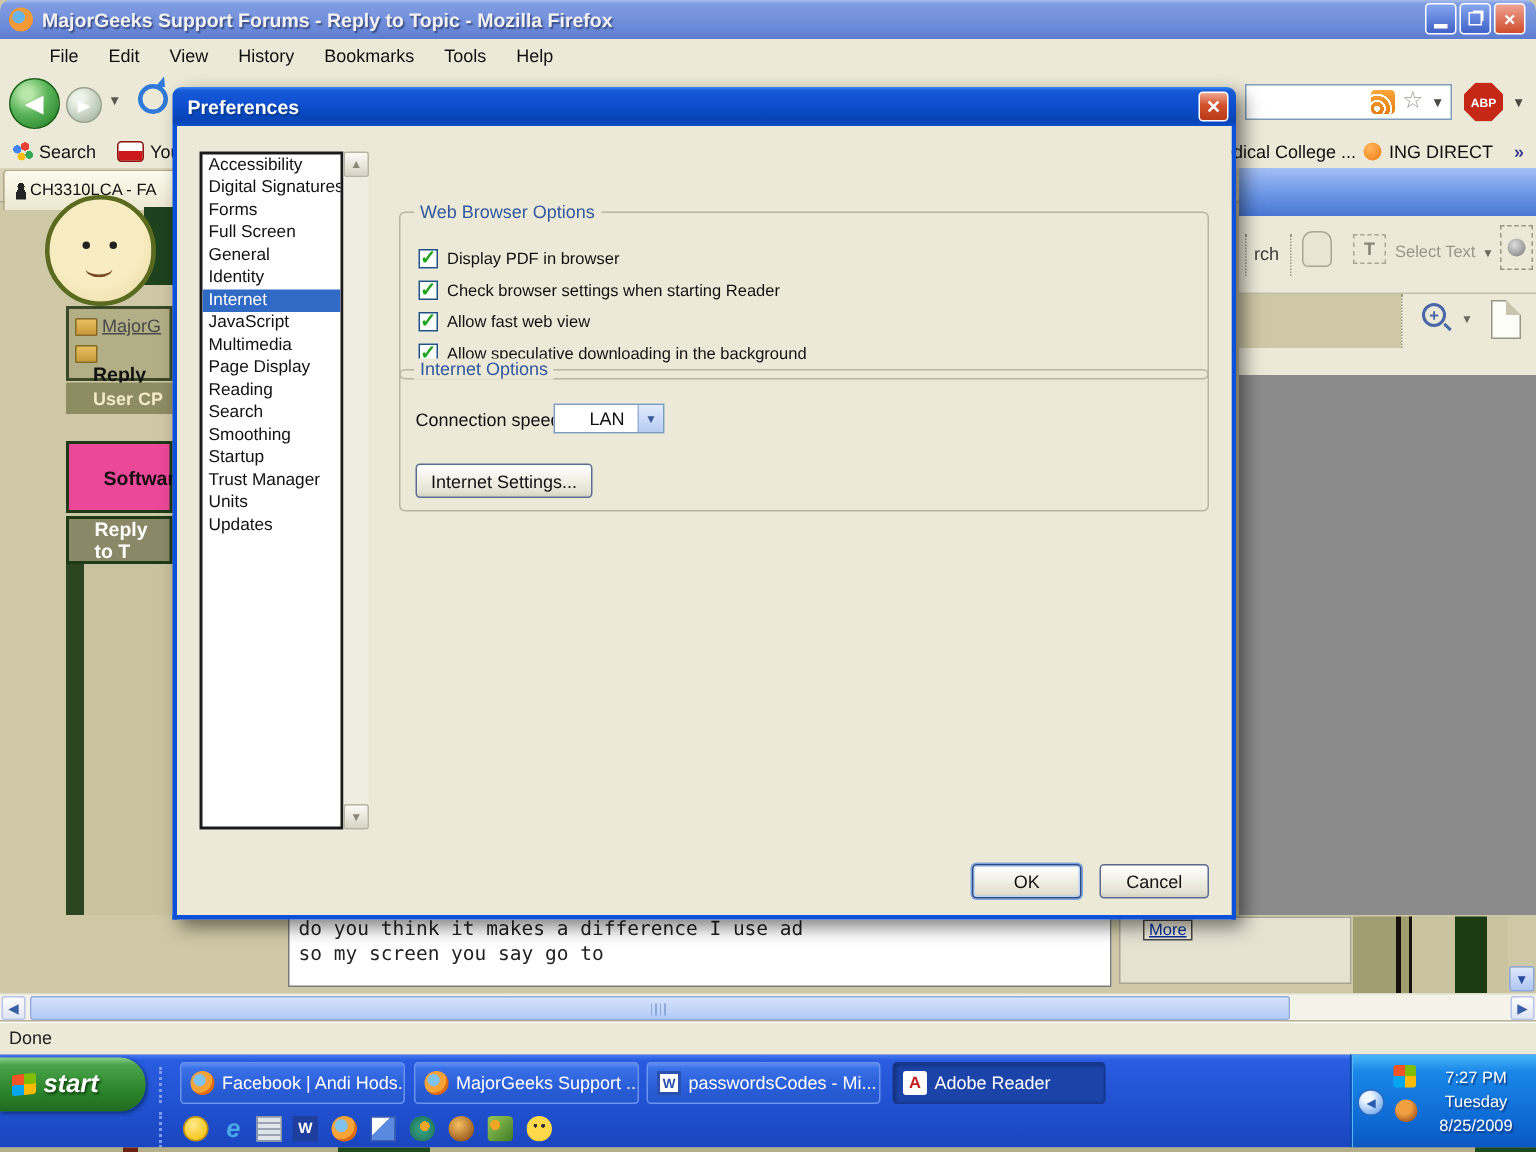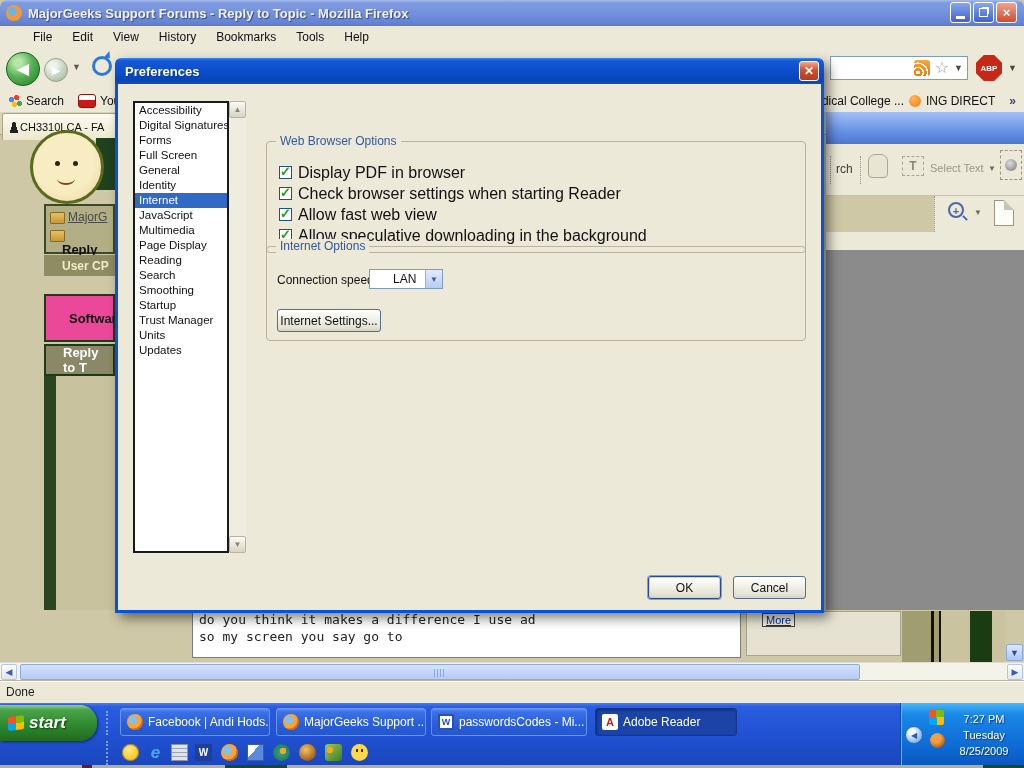--- a/index.html
+++ b/index.html
@@ -85,21 +85,21 @@
   .listbox{position:absolute;left:15px;top:17px;width:96px;height:452px;background:#fff;border:2px solid #1a1a1a;box-sizing:border-box;overflow:hidden;}
   .li{height:15px;line-height:15px;padding-left:4px;font-size:11.5px;color:#111;white-space:nowrap;}
   .li.sel{background:#316ac5;color:#fff;}
   .lscroll{position:absolute;left:111px;top:17px;width:17px;height:452px;background:#efede0;}
   .lsbtn{position:absolute;left:0;width:17px;height:17px;background:linear-gradient(180deg,#fbfaf6,#d8d4c4);border:1px solid #b8b4a4;border-radius:2px;color:#8a8678;font-size:8px;display:flex;align-items:center;justify-content:center;box-sizing:border-box;}
   .group{position:absolute;left:148px;width:540px;border:1px solid #b8b4a0;border-radius:4px;box-sizing:border-box;}
   .gtitle{position:absolute;top:-8px;left:9px;background:#ece9d8;padding:0 4px;color:#33589d;font-size:12px;}
   .cbrow{position:absolute;left:12px;display:flex;align-items:center;gap:6px;height:15px;}
   .cb{width:13px;height:13px;background:#fff;border:1px solid #1d5281;box-sizing:border-box;position:relative;}
   .cb.checked:after{content:"✓";position:absolute;left:0px;top:-3px;color:#1fa51f;font-weight:bold;font-size:13px;}
-  .cblabel{font-size:16px;color:#111;white-space:nowrap;}
+  .cblabel{font-size:11px;color:#111;white-space:nowrap;}
   .combo{position:absolute;left:102px;top:22px;width:74px;height:20px;background:#fff;border:1px solid #7f9db9;box-sizing:border-box;display:flex;align-items:center;}
   .combo .val{flex:1;font-size:12px;padding-left:3px;margin-left:20px;}
   .combo .btn{width:17px;height:18px;background:linear-gradient(180deg,#e2ebfc,#b7ccf4);border-left:1px solid #98b0d8;color:#3a5a9c;font-size:8px;display:flex;align-items:center;justify-content:center;box-sizing:border-box;}
   .xpbtn{background:linear-gradient(180deg,#ffffff 0%,#f2f1e7 45%,#e3e1d2 85%,#d5d2c2 100%);border:1px solid #5a6c8f;border-radius:3px;font-size:12px;color:#111;display:flex;align-items:center;justify-content:center;box-sizing:border-box;}
   .xpbtn.focus{border-color:#2a4a8c;box-shadow:0 0 0 1px #7da2dd, inset 0 0 0 1px #bcd2f2;}
   
   .taskbar{left:0;top:703px;width:1024px;height:62px;background:linear-gradient(180deg,#4a7cf4 0%,#2a5ce0 6%,#2152d2 50%,#1a46bf 100%);}
   .startbtn{position:absolute;left:0;top:2px;width:97px;height:36px;border-radius:0 17px 17px 0;background:linear-gradient(180deg,#8cd08c 0%,#4aa34a 14%,#2f8a2f 55%,#1f6a1f 100%);box-shadow:1px 1px 3px #0a2a6a;display:flex;align-items:center;gap:5px;padding-left:8px;box-sizing:border-box;}
   .flag{width:16px;height:14px;border-radius:2px;transform:skewY(-6deg);background:conic-gradient(#81bc06 0 25%,#ffba08 0 50%,#05a6f0 0 75%,#f35325 0);}
   .startbtn .txt{color:#fff;font-weight:bold;font-style:italic;font-size:17px;text-shadow:1px 1px 2px #0a3a0a;}
@@ -289,21 +289,21 @@
         </div>
       </div>
 
       <div class="group" style="top:162px;height:95px;">
         <span class="gtitle">Internet Options</span>
         <span style="position:absolute;left:10px;top:26px;font-size:12px;">Connection speed:</span>
         <div class="combo">
           <span class="val">LAN</span>
           <span class="btn">▼</span>
         </div>
-        <div class="xpbtn" style="position:absolute;left:10px;top:62px;width:104px;height:23px;">Internet Settings...</div>
+        <div class="xpbtn" style="position:absolute;left:10px;top:62px;width:118px;height:23px;">Internet Settings...</div>
       </div>
 
       <div class="xpbtn focus" style="position:absolute;left:530px;top:492px;width:73px;height:23px;">OK</div>
       <div class="xpbtn" style="position:absolute;left:615px;top:492px;width:73px;height:23px;">Cancel</div>
     </div>
   </div>
 
   <div class="abs taskbar">
     <div class="startbtn">
       <span class="flag"></span>

